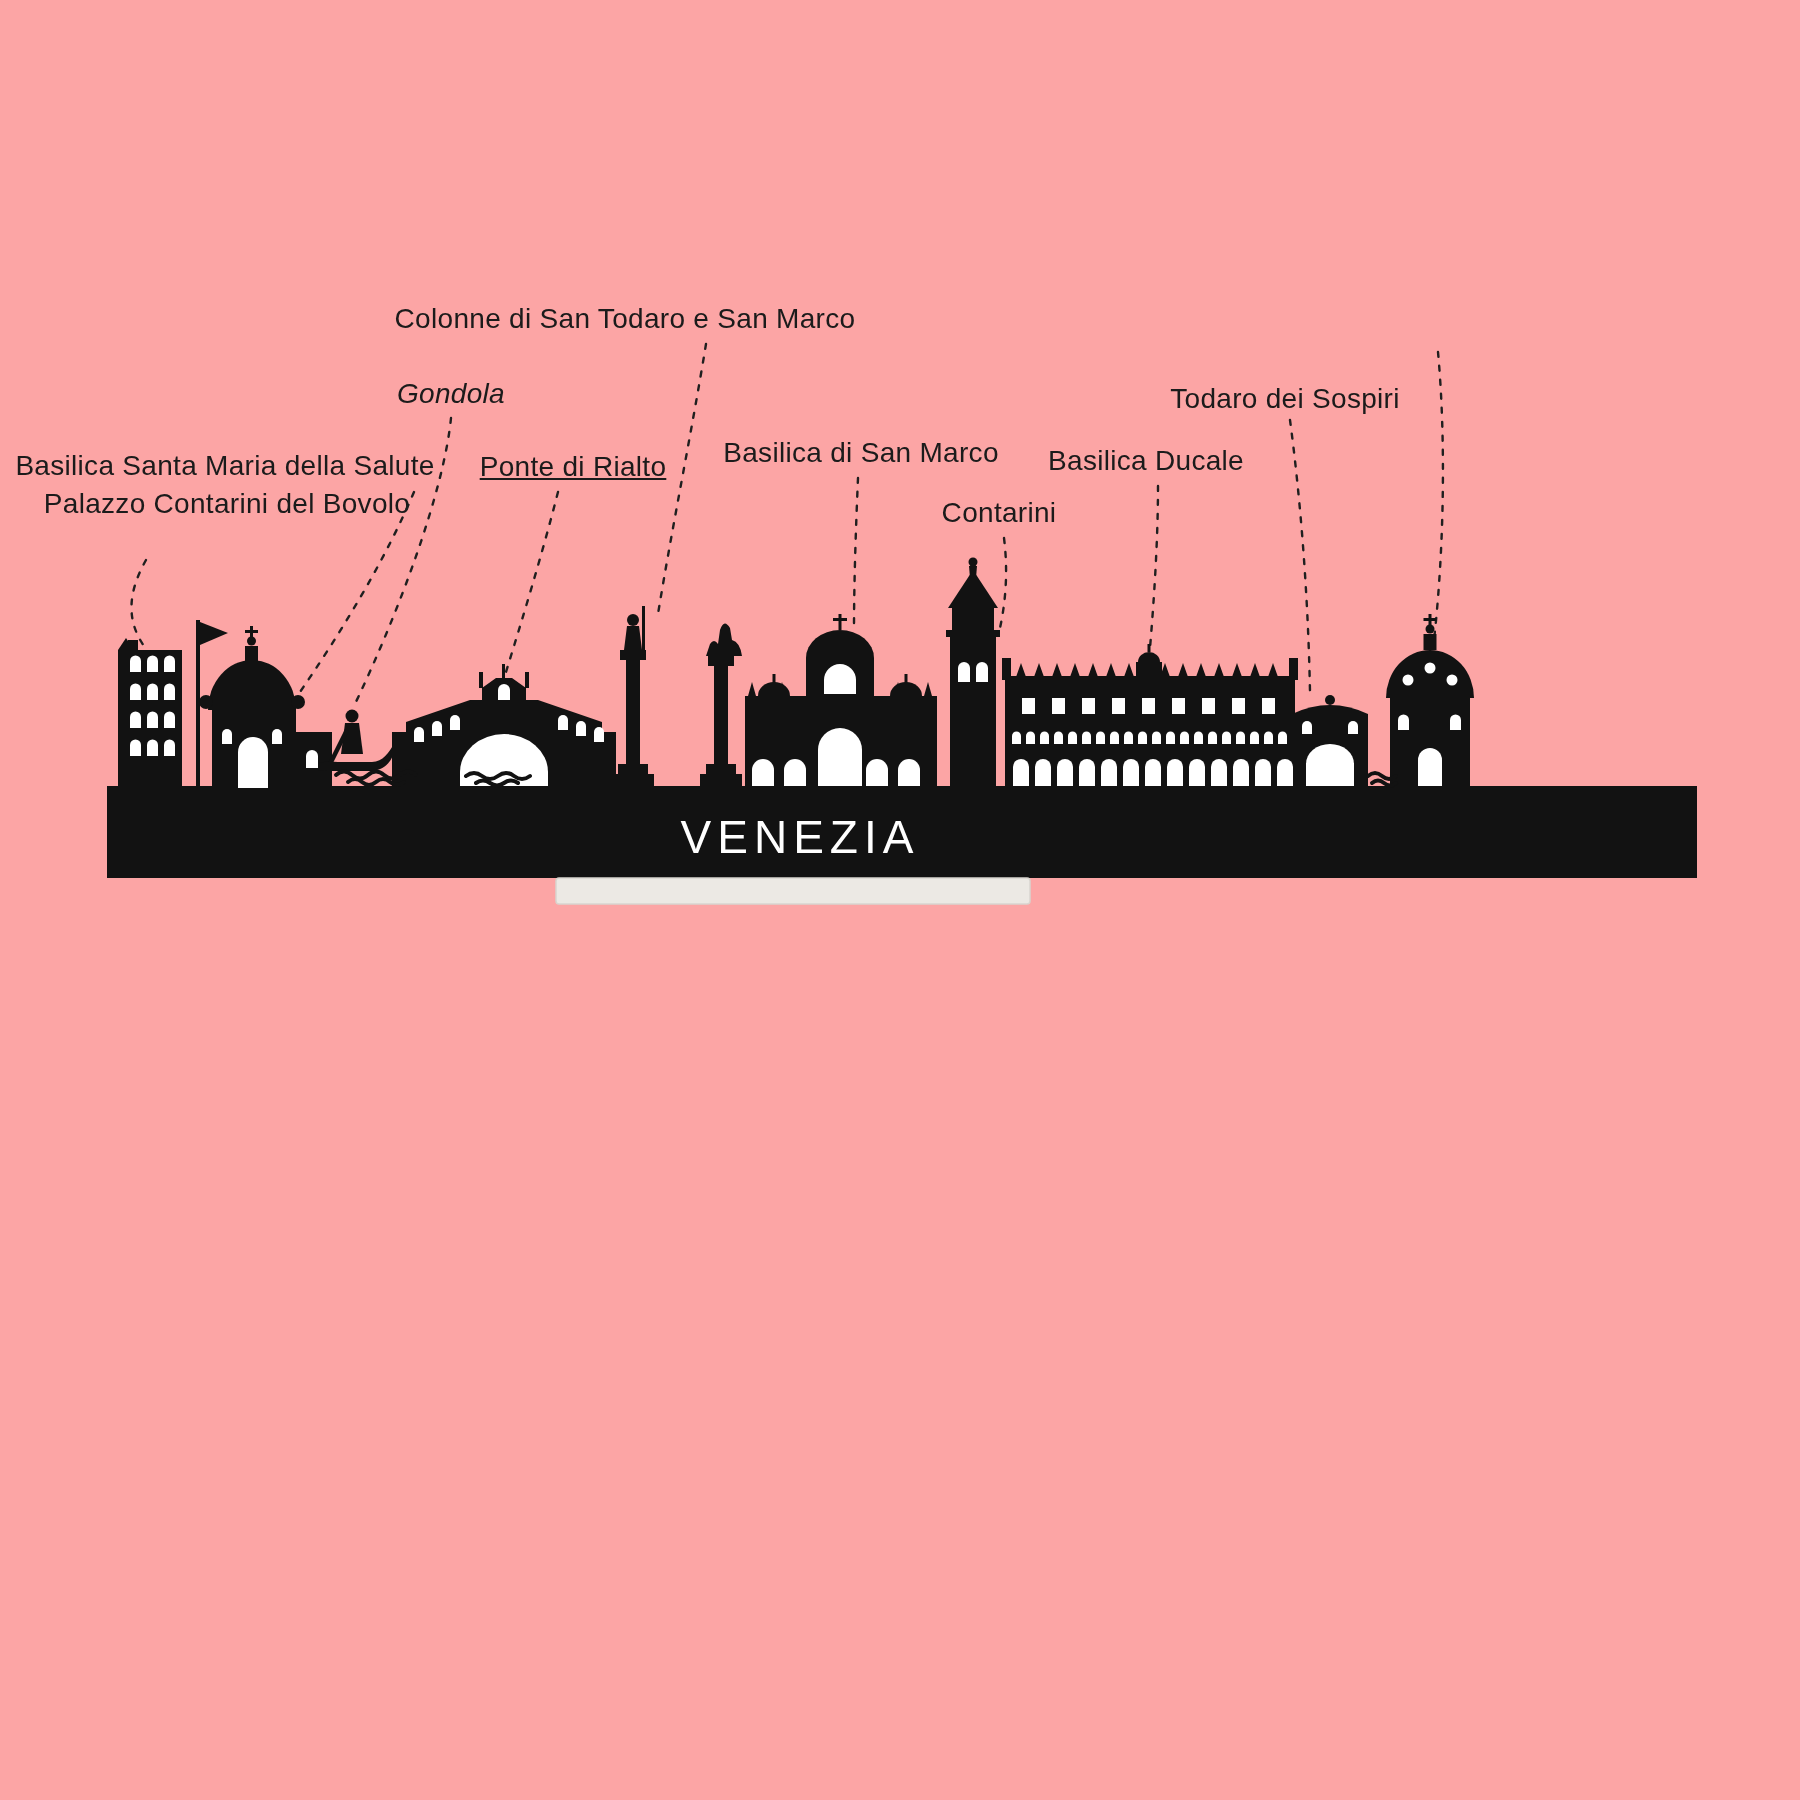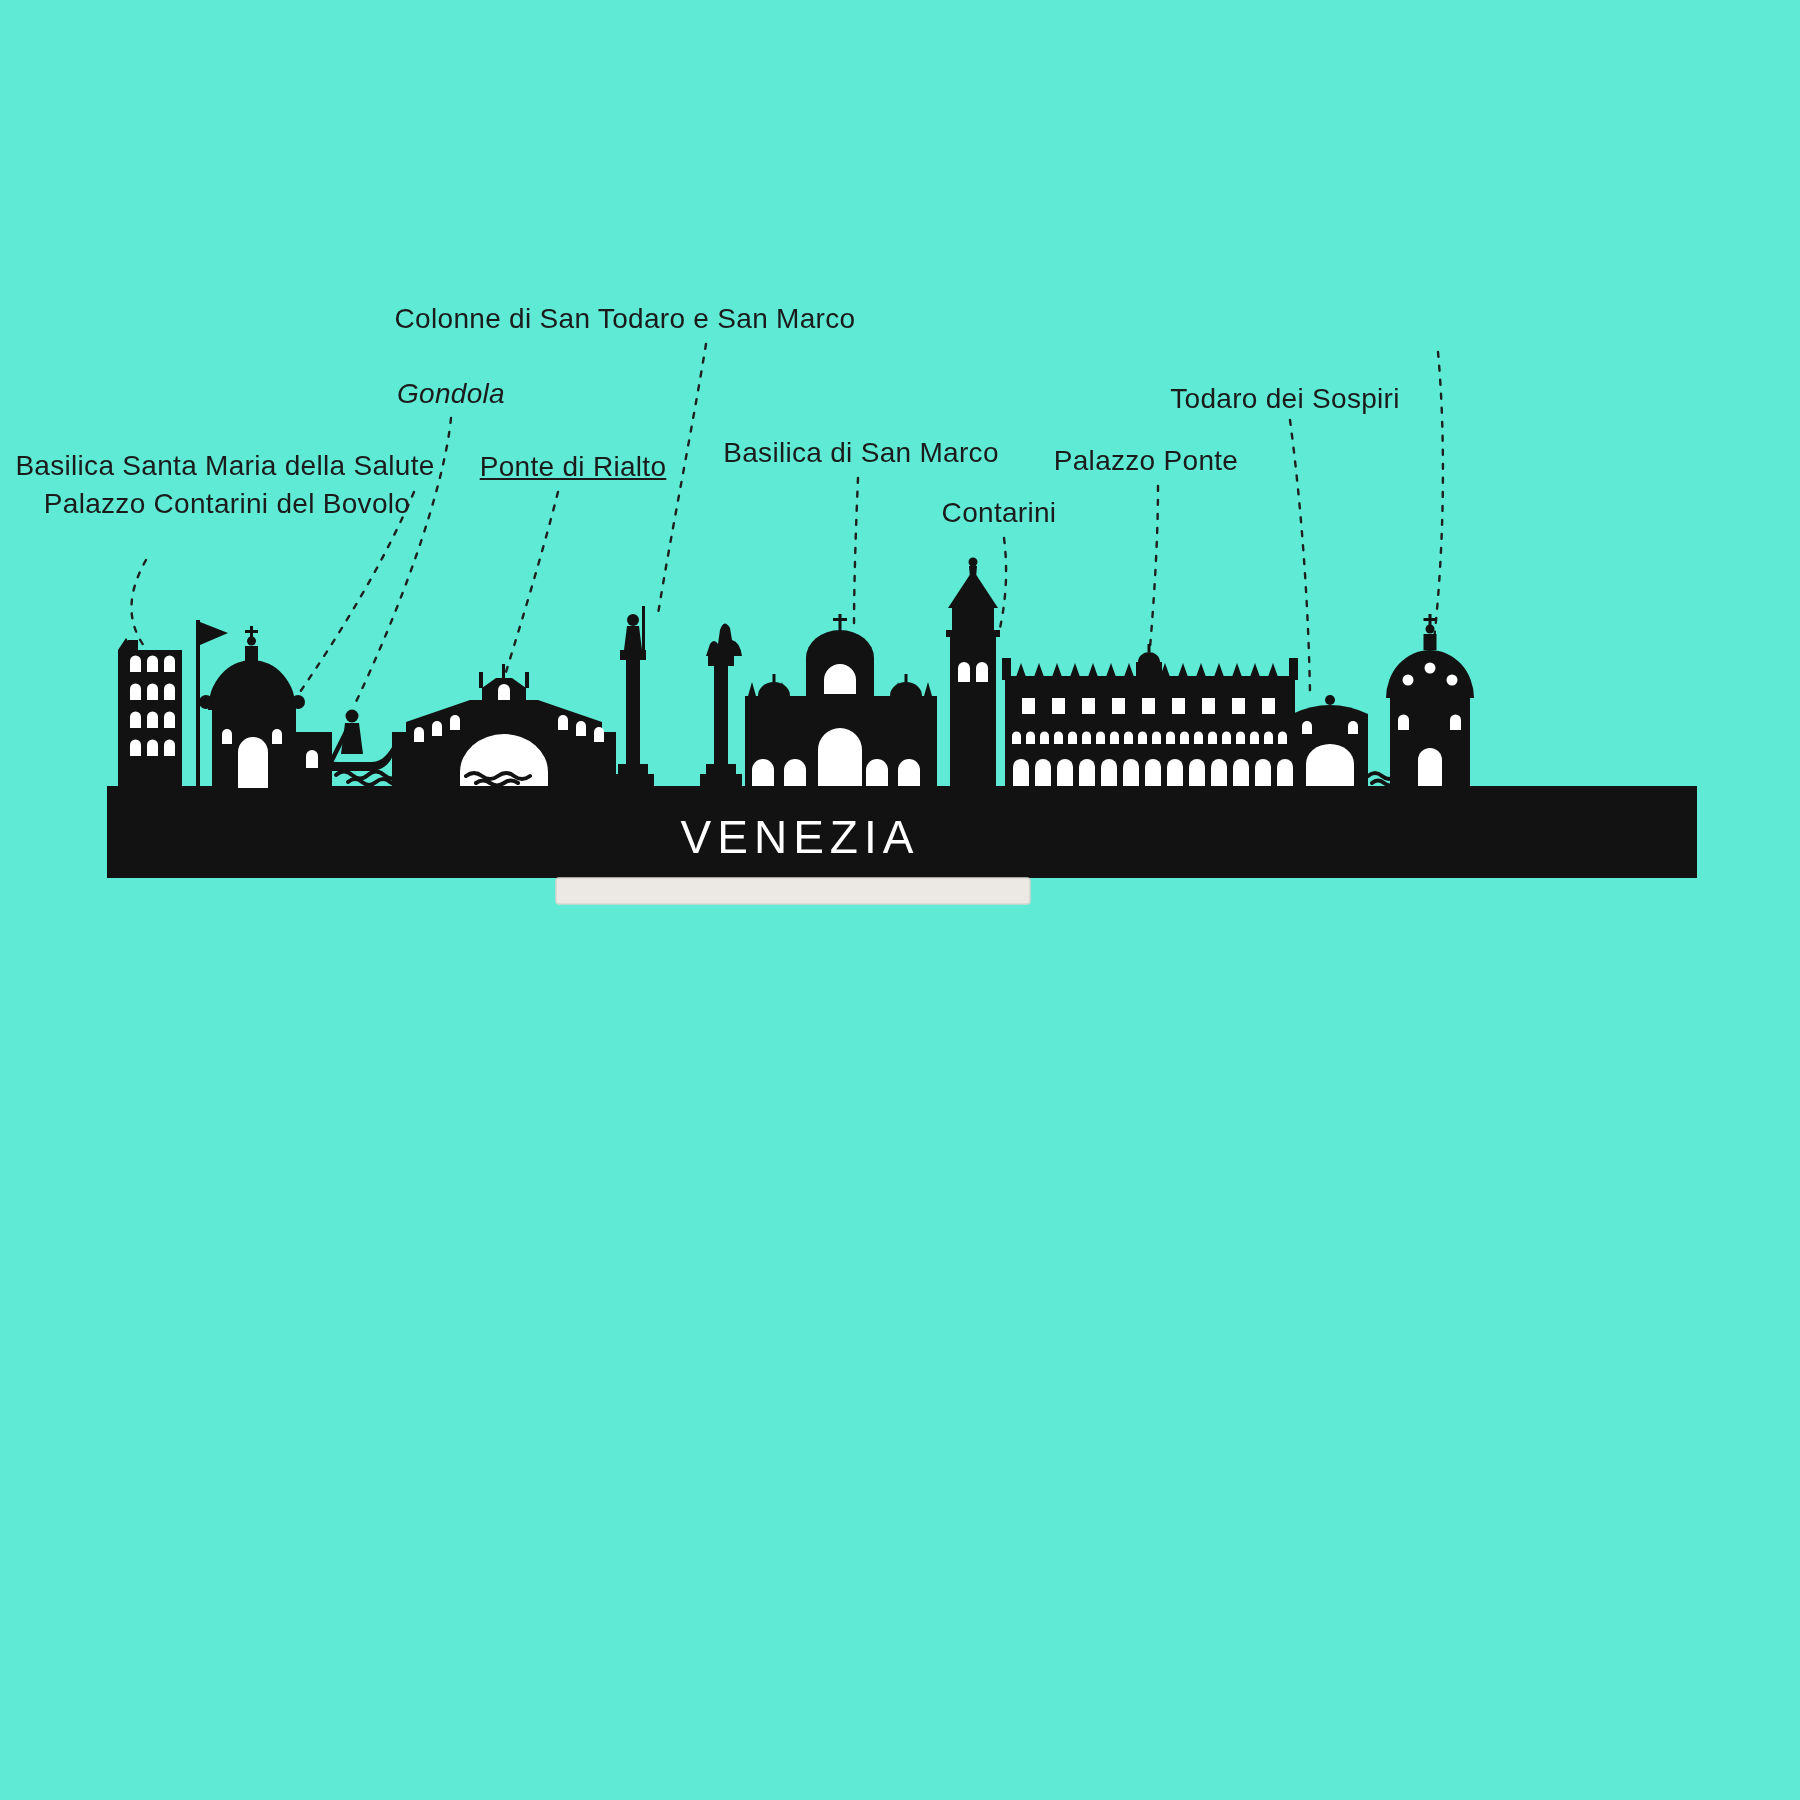--- a/index.html
+++ b/index.html
@@ -5,21 +5,21 @@
   html, body {
     margin: 0;
     padding: 0;
     background: #ffffff;
     font-family: "Liberation Sans", sans-serif;
   }
   .canvas {
     position: relative;
     width: 1800px;
     height: 1800px;
-    background: #5eead4;
+    background: #fca5a5;
     overflow: hidden;
   }
   .skyline-svg {
     position: absolute;
     left: 0;
     top: 0;
     width: 1800px;
     height: 1800px;
   }
   .landmark-label {
@@ -35,21 +35,21 @@
 <body>
 
 <div class="canvas">
 
   <div class="landmark-label" style="left:625px;  top:303px;">Colonne di San Todaro e San Marco</div>
   <div class="landmark-label" style="left:451px;  top:378px;font-style:italic;">Gondola</div>
   <div class="landmark-label" style="left:1285px; top:383px;">Todaro dei Sospiri</div>
   <div class="landmark-label" style="left:225px;  top:450px;">Basilica Santa Maria della Salute</div>
   <div class="landmark-label" style="left:573px;  top:451px;text-decoration:underline;">Ponte di Rialto</div>
   <div class="landmark-label" style="left:861px;  top:437px;">Basilica di San Marco</div>
-  <div class="landmark-label" style="left:1146px; top:445px;">Palazzo Ponte</div>
+  <div class="landmark-label" style="left:1146px; top:445px;">Basilica Ducale</div>
   <div class="landmark-label" style="left:227px;  top:488px;text-align:center;">Palazzo Contarini del Bovolo</div>
   <div class="landmark-label" style="left:999px;  top:497px;">Contarini</div>
 
   <svg class="skyline-svg" viewBox="0 0 1800 1800" xmlns="http://www.w3.org/2000/svg">
 
     <g fill="none" stroke="#1f1f1f" stroke-width="2.4" stroke-dasharray="5 9" stroke-linecap="round">
       <path d="M146 560 C128 592 126 620 144 646"></path>
       <path d="M414 492 C386 558 344 628 300 692"></path>
       <path d="M451 418 C444 490 400 610 354 706"></path>
       <path d="M558 492 C542 555 522 620 506 672"></path>

